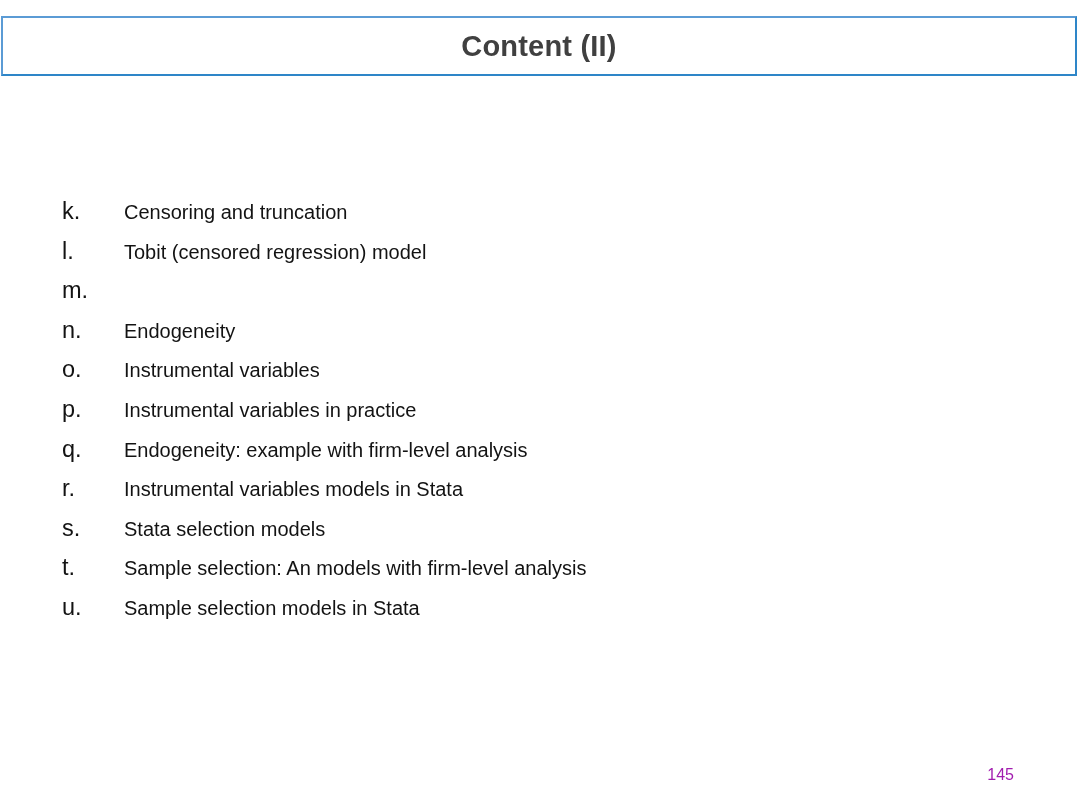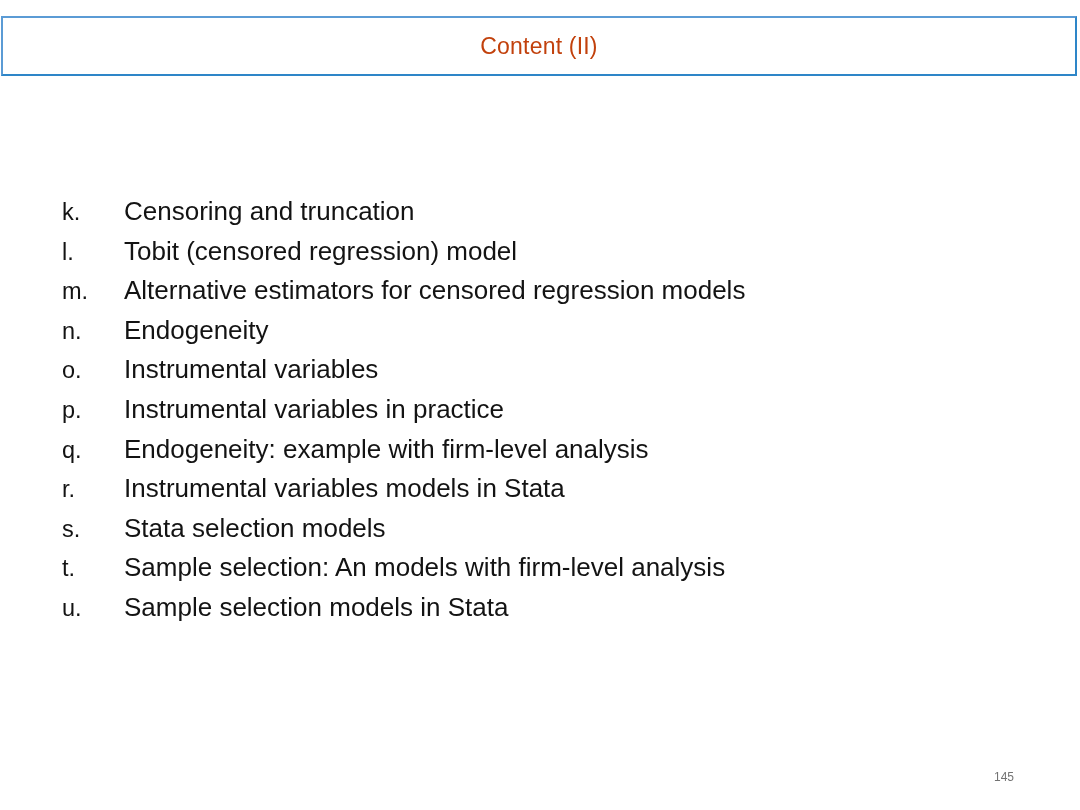--- a/index.html
+++ b/index.html
@@ -33,23 +33,23 @@
     box-sizing: border-box;
     border: 2px solid #5b9bd5;
     border-bottom-color: #2e86c8;
     border-right-color: #2e86c8;
     background: #ffffff;
     display: flex;
     align-items: center;
     justify-content: center;
   }
   .title-text {
-    font-size: 23px;
-    font-weight: 400;
-    color: #c2410c;
+    font-size: 29px;
+    font-weight: 700;
+    color: #404040;
     letter-spacing: 0.2px;
     line-height: 1;
     white-space: nowrap;
   }
 
   
   .content-list {
     position: absolute;
     left: 62px;
     top: 192px;
@@ -67,31 +67,31 @@
   }
   .item-marker {
     width: 62px;
     flex: 0 0 62px;
     font-size: 23.5px;
     color: #131313;
     text-align: left;
   }
   .item-text {
     flex: 0 1 auto;
-    font-size: 26px;
+    font-size: 20px;
     color: #131313;
   }
 
   
   .page-number {
     position: absolute;
     right: 66px;
     bottom: 27px;
-    font-size: 12px;
-    color: #737373;
+    font-size: 16px;
+    color: #a21caf;
     line-height: 1;
     text-align: center;
   }
 </style>
 </head>
 <body>
 
 <div class="slide">
 
   <div class="title-box">
@@ -105,21 +105,20 @@
       <span class="item-text">Censoring and truncation</span>
     </div>
 
     <div class="list-item">
       <span class="item-marker">l.</span>
       <span class="item-text">Tobit (censored regression) model</span>
     </div>
 
     <div class="list-item">
       <span class="item-marker">m.</span>
-      <span class="item-text">Alternative estimators for censored regression models</span>
     </div>
 
     <div class="list-item">
       <span class="item-marker">n.</span>
       <span class="item-text">Endogeneity</span>
     </div>
 
     <div class="list-item">
       <span class="item-marker">o.</span>
       <span class="item-text">Instrumental variables</span>

